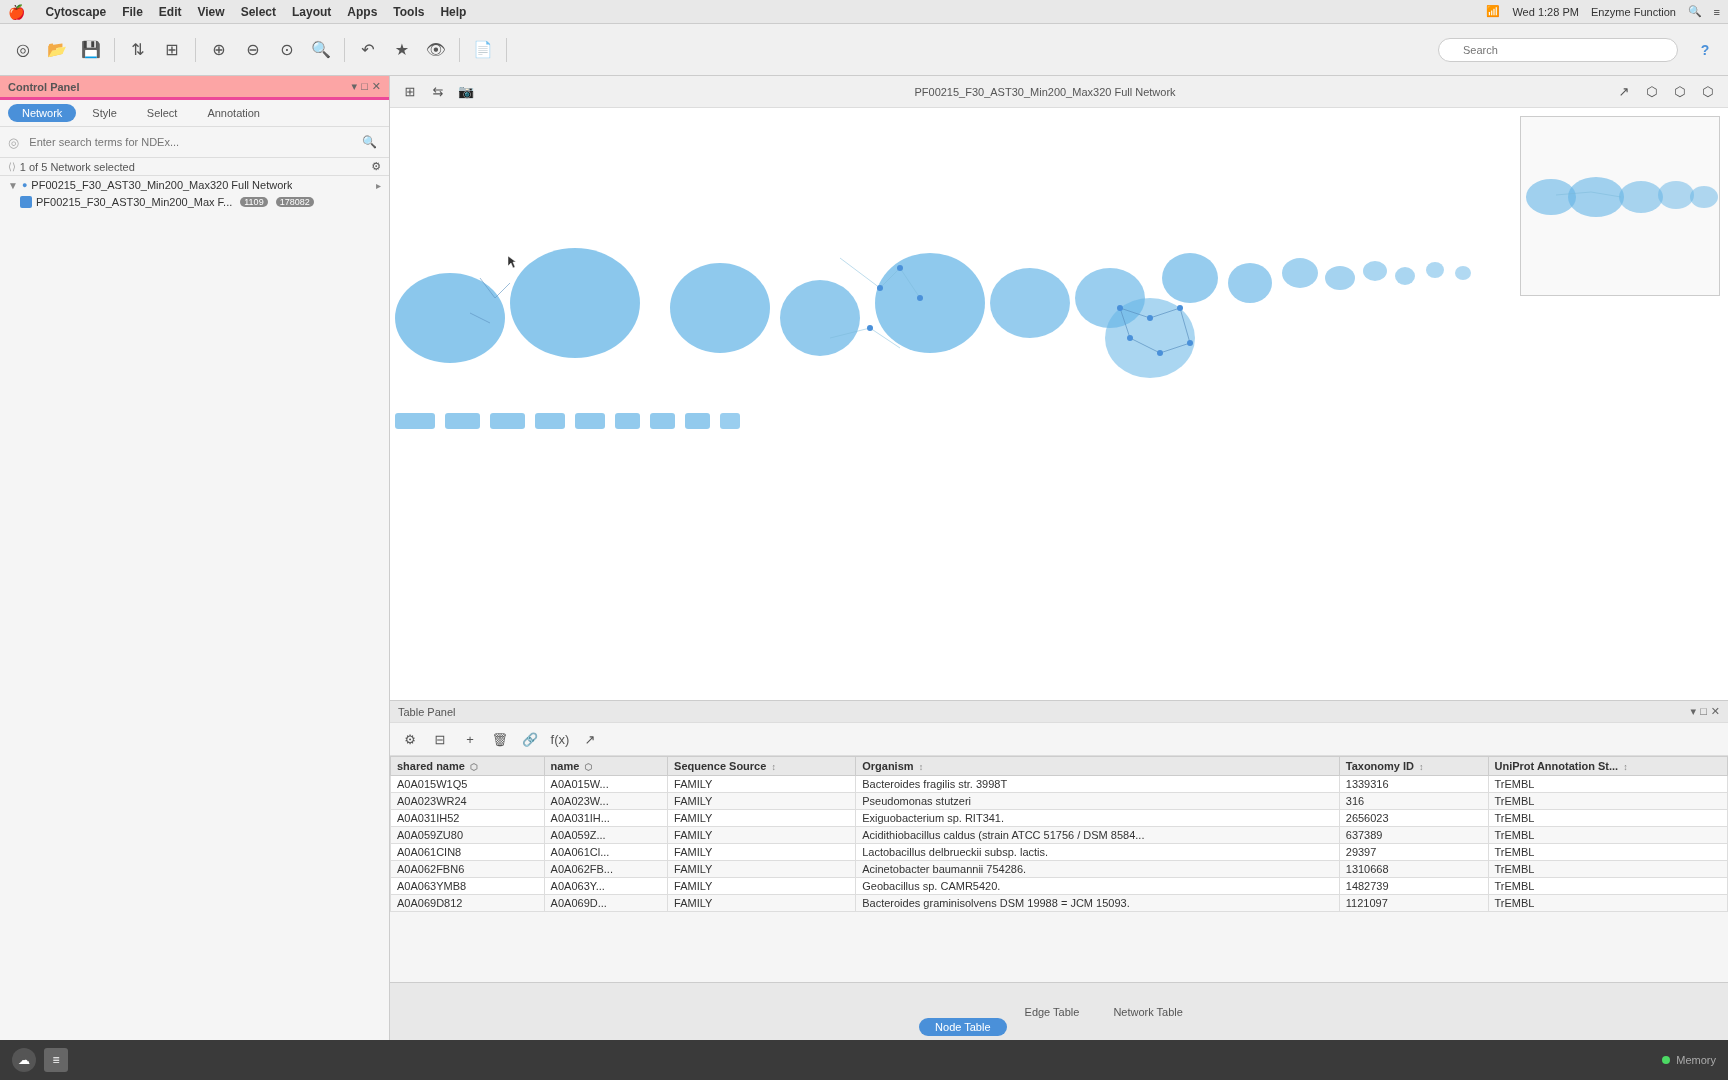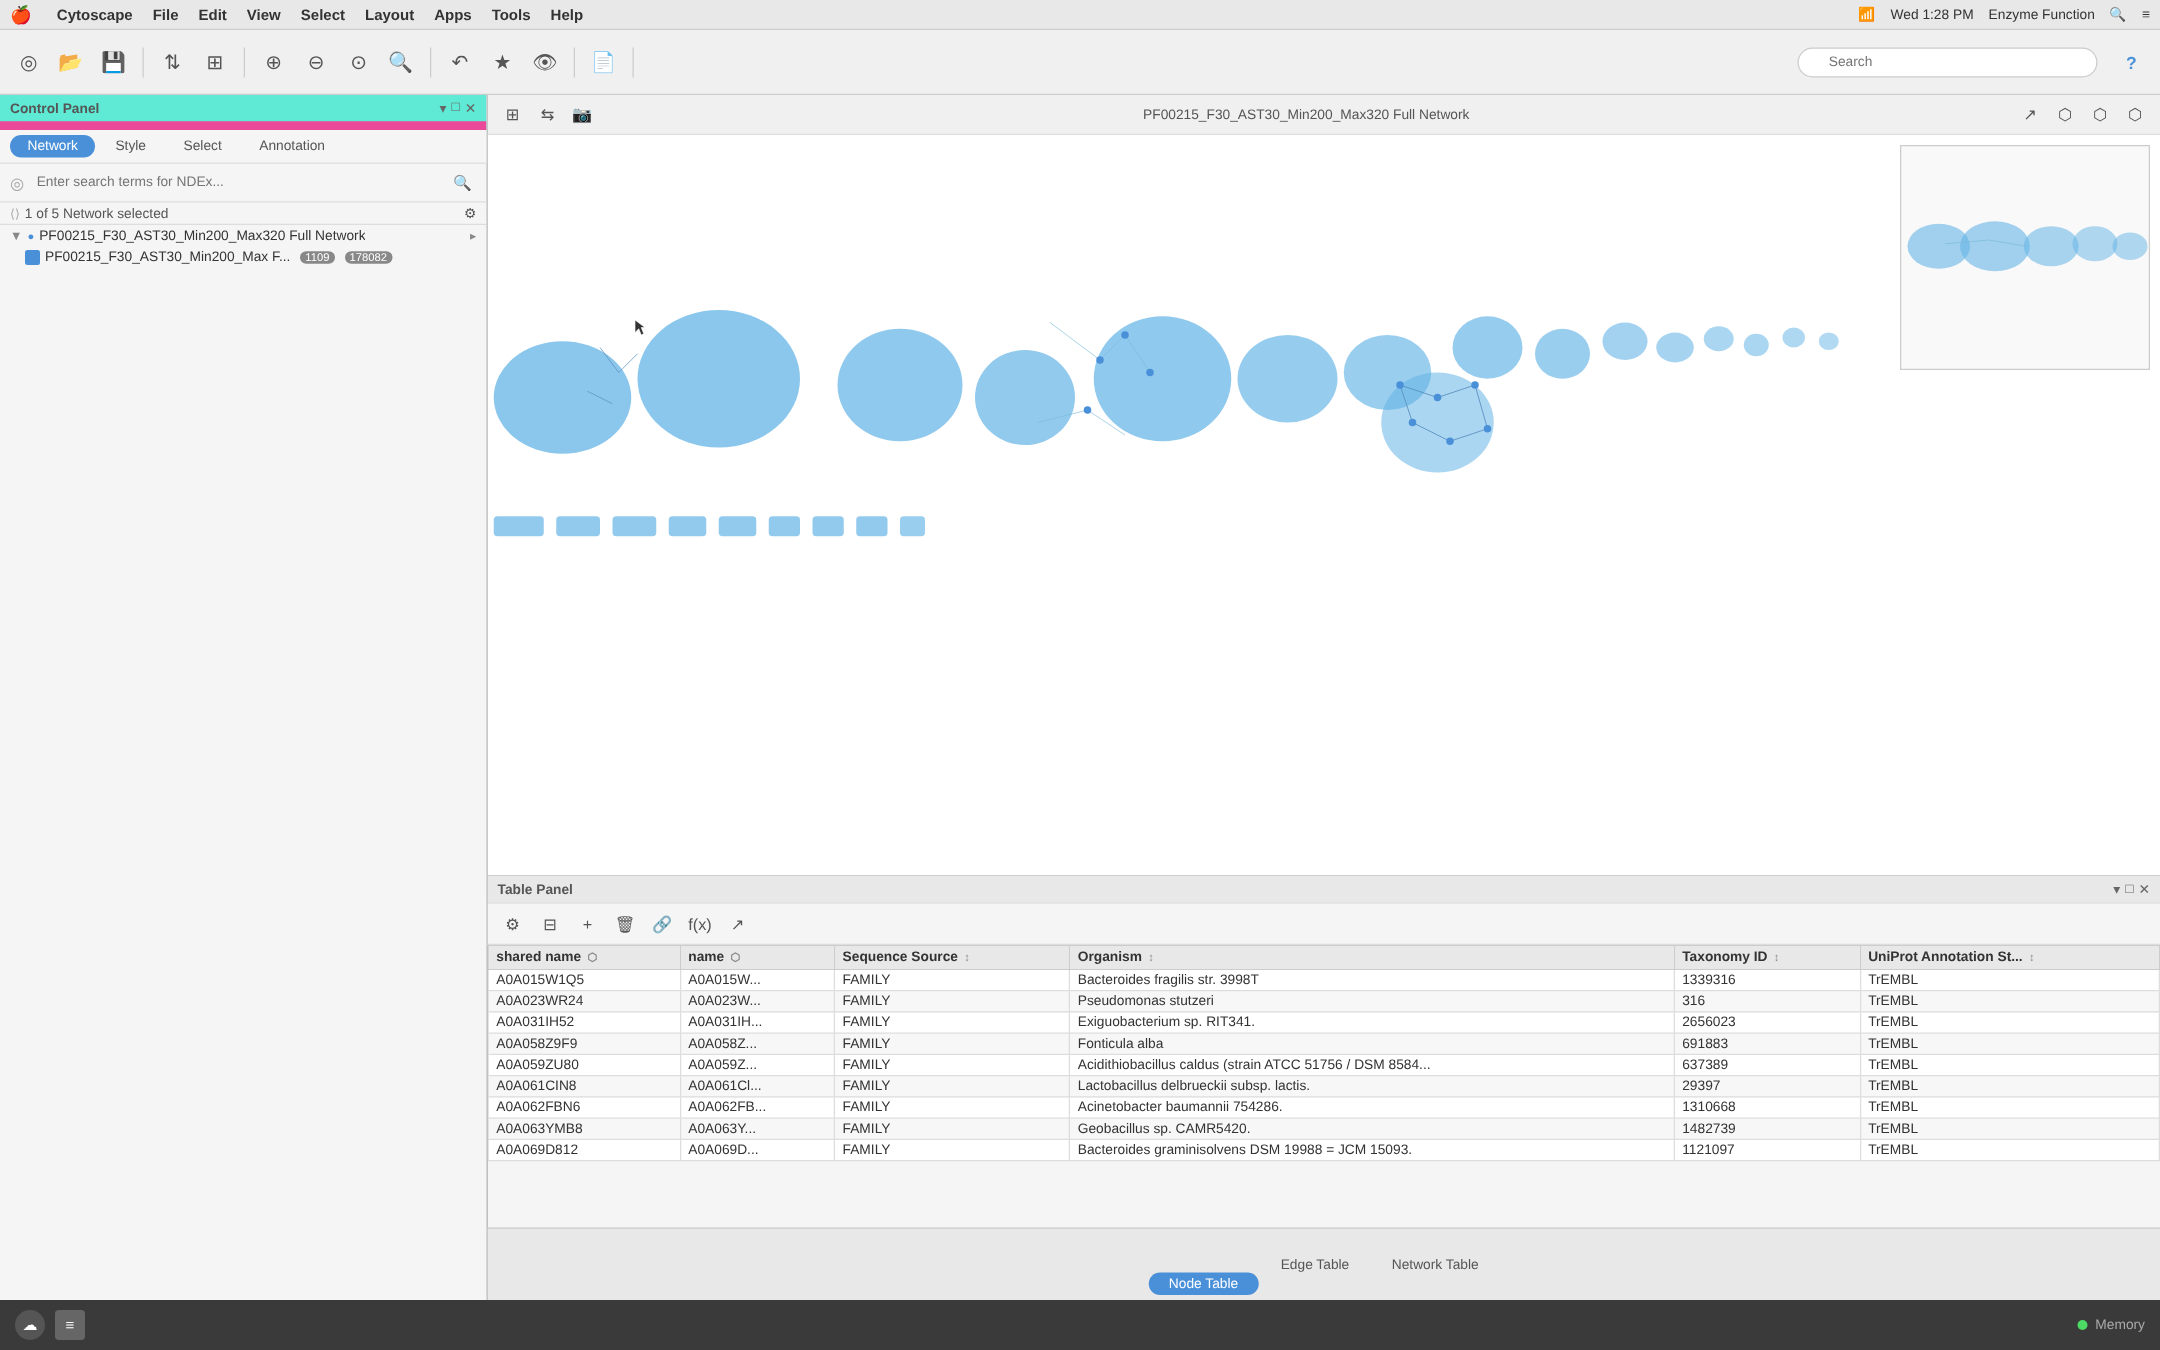--- a/index.html
+++ b/index.html
@@ -17,21 +17,21 @@
     .toolbar-icon { width: 30px; height: 30px; display: flex; align-items: center; justify-content: center; border-radius: 4px; cursor: pointer; font-size: 16px; color: #555; }
     .toolbar-sep { width: 1px; height: 24px; background: #ccc; margin: 0 4px; }
     .toolbar-search { margin-left: auto; }
     .toolbar-search input { width: 240px; height: 24px; border: 1px solid #ccc; border-radius: 12px; padding: 0 8px 0 24px; font-size: 11px; background: white; }
 
     
     .main-layout { display: flex; height: calc(1080px - 24px - 52px - 40px); }
 
     
     .left-panel { width: 390px; background: #f5f5f5; border-right: 1px solid #ccc; display: flex; flex-direction: column; flex-shrink: 0; }
-    .panel-header { background: #5eead4; border-bottom: 7px solid #ec4899; padding: 4px 8px; display: flex; align-items: center; justify-content: space-between; }
+    .panel-header { background: #fca5a5; border-bottom: 3px solid #ec4899; padding: 4px 8px; display: flex; align-items: center; justify-content: space-between; }
     .panel-title { font-size: 11px; font-weight: bold; color: #555; }
     .panel-controls { display: flex; gap: 4px; }
     .panel-btn { font-size: 11px; cursor: pointer; color: #666; }
 
     .tab-bar { display: flex; padding: 4px 8px; gap: 2px; background: #f5f5f5; border-bottom: 1px solid #ddd; }
     .tab { padding: 3px 14px; border-radius: 12px; font-size: 11px; cursor: pointer; color: #555; }
     .tab.active { background: #4a90d9; color: white; }
 
     .search-bar { display: flex; align-items: center; padding: 4px 8px; border-bottom: 1px solid #ddd; gap: 4px; }
     .search-bar input { flex: 1; height: 22px; border: 1px solid #ccc; border-radius: 4px; padding: 0 6px; font-size: 11px; background: white; }
@@ -52,21 +52,21 @@
     .canvas-toolbar-title { flex: 1; text-align: center; font-size: 11px; color: #555; font-weight: 500; }
 
     .canvas { flex: 1; background: white; position: relative; overflow: hidden; }
 
     
     .minimap { position: absolute; right: 8px; top: 8px; width: 200px; height: 180px; background: #f9f9f9; border: 1px solid #ccc; overflow: hidden; }
 
     
     .table-panel { background: #f5f5f5; border-top: 1px solid #ccc; display: flex; flex-direction: column; height: 340px; }
     .table-panel-header { display: flex; align-items: center; padding: 4px 8px; border-bottom: 1px solid #ddd; background: #e8e8e8; }
-    .table-panel-title { font-size: 11px; font-weight: bold; color: #555; flex: 1; }
+    .table-panel-title { font-size: 11px; font-weight: normal; color: #555; flex: 1; }
     .table-toolbar { display: flex; align-items: center; padding: 4px 8px; gap: 6px; border-bottom: 1px solid #ddd; background: #f5f5f5; }
     .table-toolbar-icon { width: 24px; height: 24px; display: flex; align-items: center; justify-content: center; cursor: pointer; border-radius: 3px; color: #555; font-size: 13px; }
 
     .table-wrapper { flex: 1; overflow: auto; }
     table { width: 100%; border-collapse: collapse; font-size: 11px; }
     thead th { background: #e8e8e8; border: 1px solid #ccc; padding: 3px 6px; text-align: left; font-weight: 600; position: sticky; top: 0; white-space: nowrap; color: #333; }
     tbody tr { background: white; }
     tbody tr:nth-child(even) { background: #f7f7f7; }
     tbody td { border: 1px solid #ddd; padding: 2px 6px; white-space: nowrap; color: #333; }
 
@@ -365,28 +365,20 @@
     </tr>
               <tr>
       <td>A0A031IH52</td>
       <td>A0A031IH...</td>
       <td>FAMILY</td>
       <td>Exiguobacterium sp. RIT341.</td>
       <td>2656023</td>
       <td>TrEMBL</td>
     </tr>
               <tr>
-      <td>A0A058Z9F9</td>
-      <td>A0A058Z...</td>
-      <td>FAMILY</td>
-      <td>Fonticula alba</td>
-      <td>691883</td>
-      <td>TrEMBL</td>
-    </tr>
-              <tr>
       <td>A0A059ZU80</td>
       <td>A0A059Z...</td>
       <td>FAMILY</td>
       <td>Acidithiobacillus caldus (strain ATCC 51756 / DSM 8584...</td>
       <td>637389</td>
       <td>TrEMBL</td>
     </tr>
               <tr>
       <td>A0A061CIN8</td>
       <td>A0A061Cl...</td>

